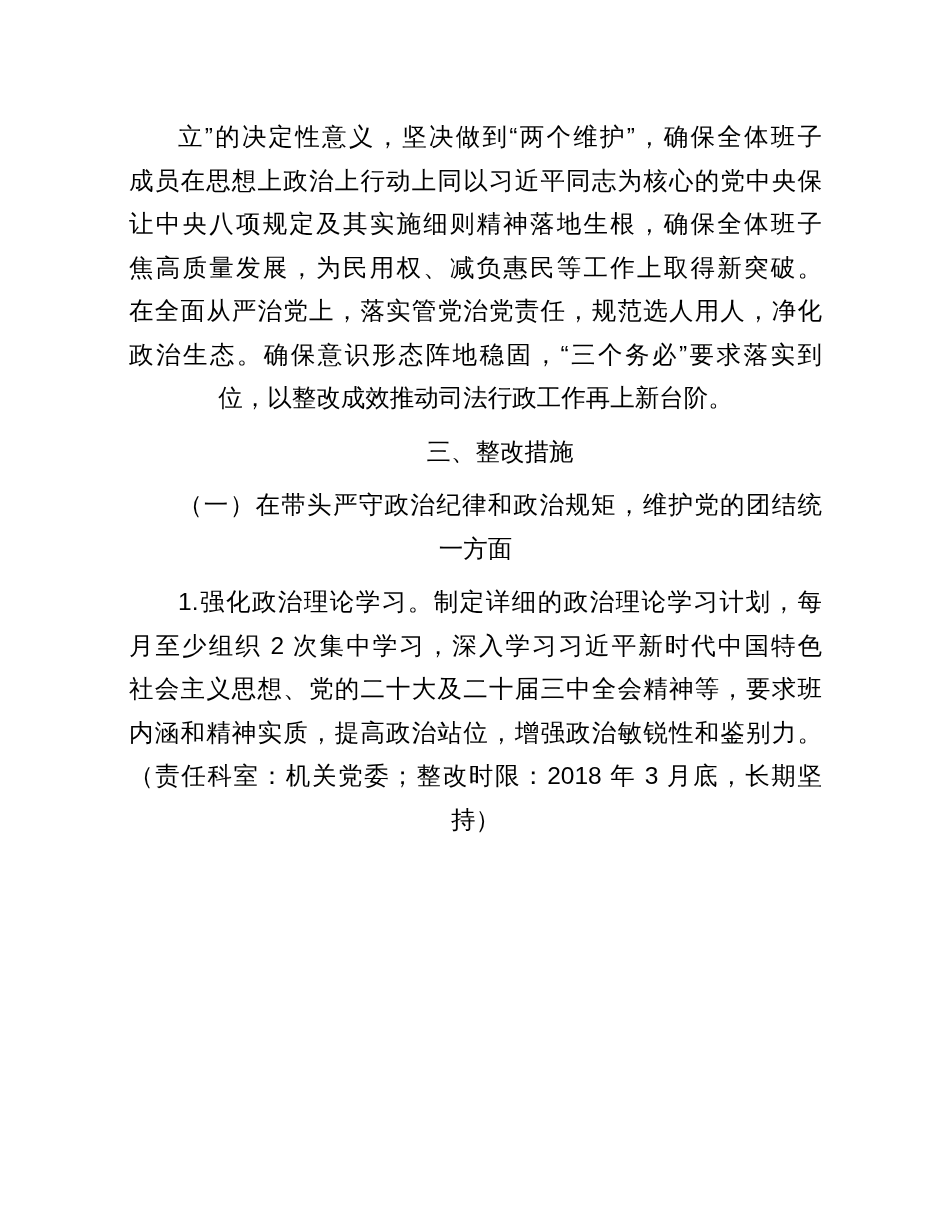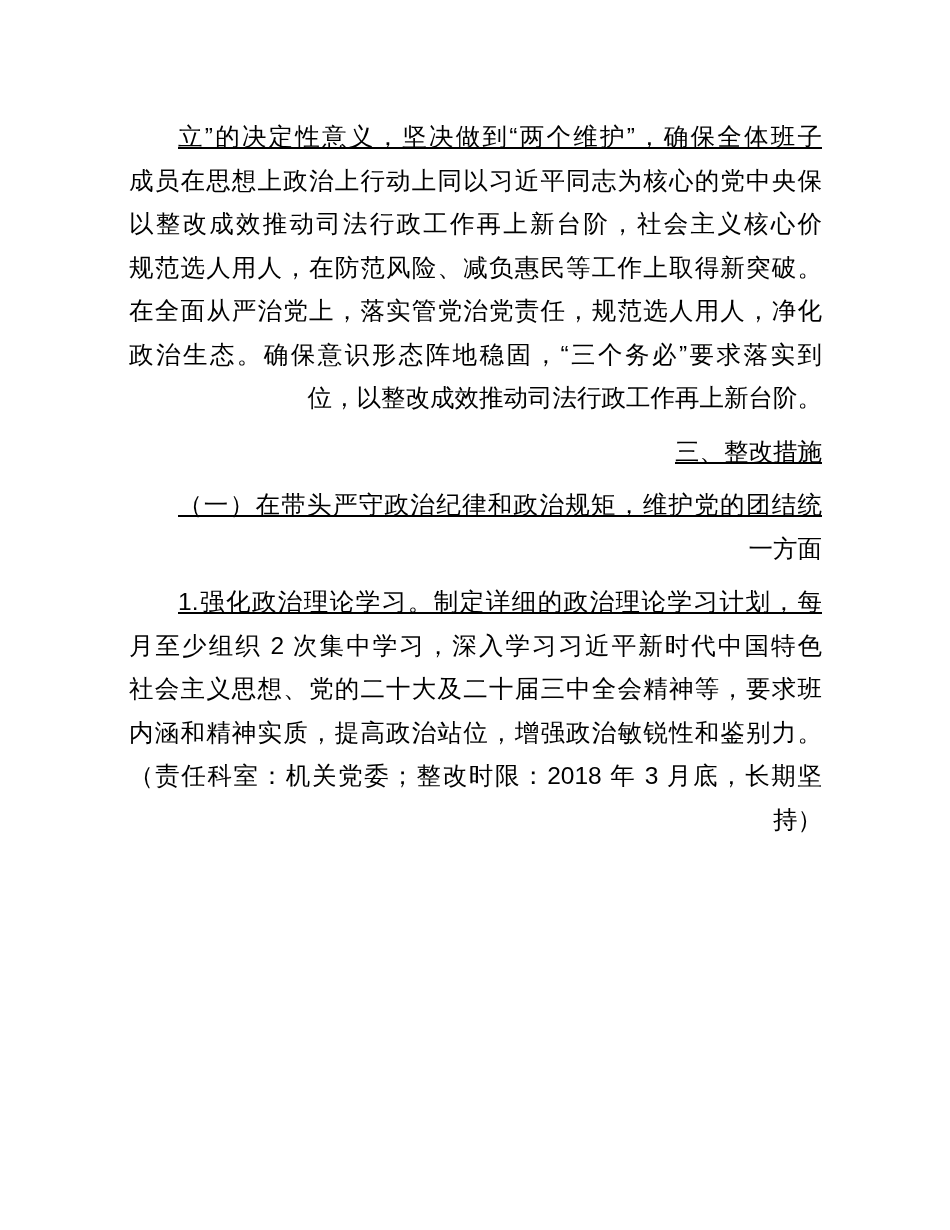--- a/index.html
+++ b/index.html
@@ -22,42 +22,42 @@
     top: 115px;
     width: 693px;
   }
   .para { margin: 0; padding: 0; }
   .para.gap { margin-top: 10px; }
   .line {
     height: 43.5px;
     line-height: 43.5px;
     font-size: 24.5px;
     white-space: nowrap;
-    text-align: right;
+    text-align: center;
   }
   .line.fill {
     white-space: normal;
     text-align: justify;
     text-align-last: justify;
     text-justify: inter-character;
     overflow: visible;
   }
-  .line.indent { text-indent: 49px; text-decoration: underline; }
+  .line.indent { text-indent: 49px; }
 </style>
 </head>
 <body>
 
 <div class="page">
   <div class="content">
 
     <div class="para">
       <div class="line indent fill">立”的决定性意义，坚决做到“两个维护”，确保全体班子</div>
       <div class="line fill">成员在思想上政治上行动上同以习近平同志为核心的党中央保</div>
-      <div class="line fill">以整改成效推动司法行政工作再上新台阶，社会主义核心价</div>
-      <div class="line fill">规范选人用人，在防范风险、减负惠民等工作上取得新突破。</div>
+      <div class="line fill">让中央八项规定及其实施细则精神落地生根，确保全体班子</div>
+      <div class="line fill">焦高质量发展，为民用权、减负惠民等工作上取得新突破。</div>
       <div class="line fill">在全面从严治党上，落实管党治党责任，规范选人用人，净化</div>
       <div class="line fill">政治生态。确保意识形态阵地稳固，“三个务必”要求落实到</div>
       <div class="line">位，以整改成效推动司法行政工作再上新台阶。</div>
     </div>
 
     <div class="para gap">
       <div class="line indent">三、整改措施</div>
     </div>
 
     <div class="para gap">

